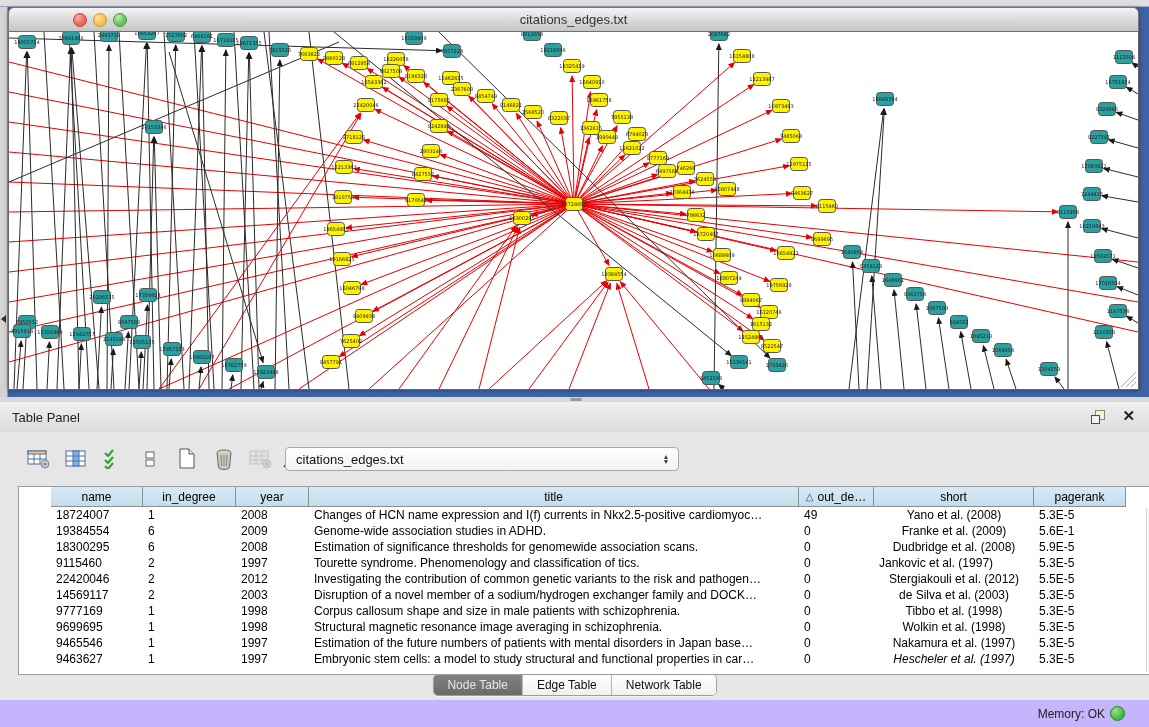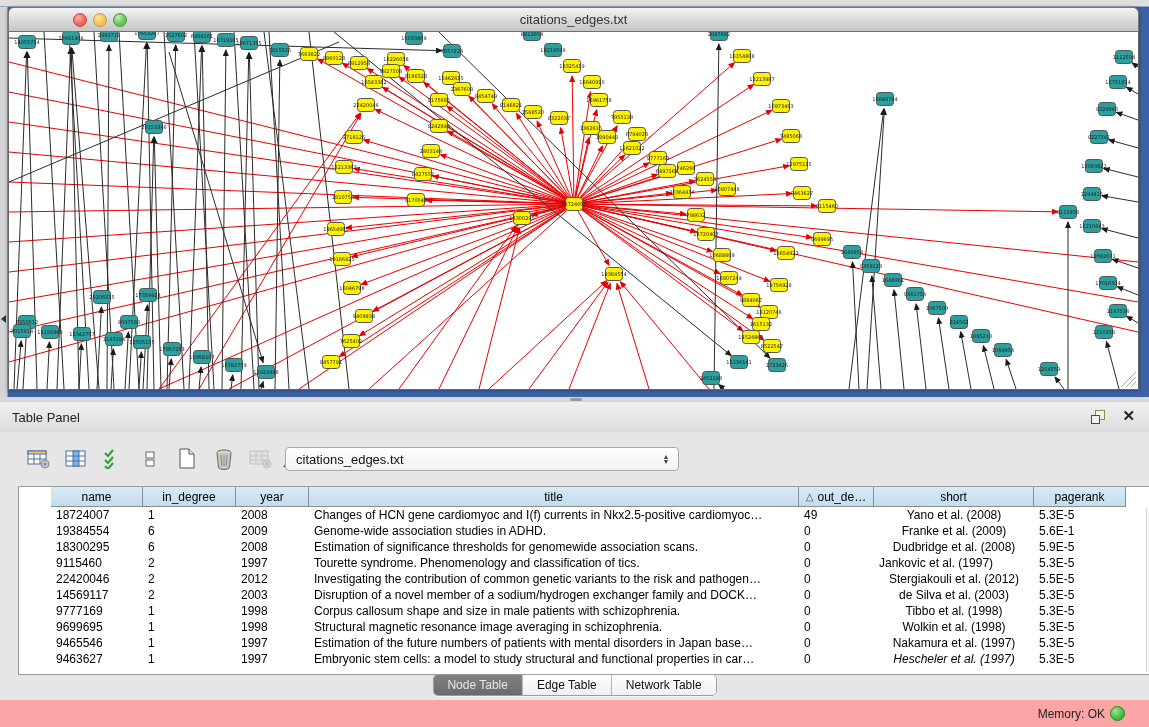--- a/index.html
+++ b/index.html
@@ -50,21 +50,21 @@
   #tbody .tr{display:flex;height:16px;}
   .td{box-sizing:border-box;font-size:12px;color:#000;white-space:nowrap;overflow:hidden;padding:0 5px;line-height:16px;cursor:default;}
   #vscroll{position:absolute;right:1px;top:21px;width:14px;height:164px;background:#FAFAFA;border-left:1px solid #D5D5D5;}
   #vscroll .thumb{position:absolute;left:2px;top:2px;width:9px;height:42px;border-radius:5px;background:linear-gradient(90deg,#D4D4D4,#BDBDBD);border:1px solid #ABABAB;cursor:pointer;}
 
   #tab-seg{position:absolute;left:50%;top:242px;transform:translateX(-50%);display:inline-flex;border:1px solid #9C9C9C;border-radius:5px;overflow:hidden;background:#fff;box-shadow:0 1px 0 rgba(255,255,255,.6);}
   .seg{padding:3px 14px;font-size:12px;color:#111;background:linear-gradient(#FFFFFF,#F0F0F0);cursor:pointer;white-space:nowrap;}
   .seg + .seg{border-left:1px solid #B0B0B0;}
   .seg.sel{background:linear-gradient(#828282,#6A6A6A);color:#E8E8E8;}
 
-  #status-bar{position:absolute;left:0;top:700px;width:1149px;height:27px;background:#fca5a5;}
+  #status-bar{position:absolute;left:0;top:700px;width:1149px;height:27px;background:#c4b5fd;}
   #mem-label{position:absolute;right:44px;top:7px;font-size:12px;color:#222;}
   #mem-dot{position:absolute;right:24px;top:6px;width:13px;height:13px;border-radius:50%;background:radial-gradient(circle at 35% 30%,#9FE08A,#3DB93D 65%);border:1px solid #1F8A1F;cursor:pointer;}
 
   svg text.nlab{font-family:"DejaVu Sans",sans-serif;font-size:5px;fill:#222;}
 </style>
 </head>
 <body>
 
 <div id="app">
 
@@ -844,21 +844,21 @@
           </div>
           <div class="th" style="width: 92px;">
             <span>pagerank</span>
           </div>
         </div>
       <div id="tbody">
           <div class="tr">
             <div class="td" style="width: 92px; text-align: left; box-sizing: border-box;">18724007</div>
             <div class="td" style="width: 93px; text-align: left; box-sizing: border-box;">1</div>
             <div class="td" style="width: 73px; text-align: left; box-sizing: border-box;">2008</div>
-            <div class="td" style="width: 490px; text-align: left; box-sizing: border-box;">Changes of HCN gene cardiomyoc and I(f) currents in Nkx2.5-positive cardiomyoc…</div>
+            <div class="td" style="width: 490px; text-align: left; box-sizing: border-box;">Changes of HCN name expression and I(f) currents in Nkx2.5-positive cardiomyoc…</div>
             <div class="td" style="width: 75px; text-align: left; box-sizing: border-box;">49</div>
             <div class="td" style="width: 160px; text-align: center; box-sizing: border-box;">Yano et al. (2008)</div>
             <div class="td" style="width: 92px; text-align: left; box-sizing: border-box;">5.3E-5</div>
           </div>
           <div class="tr">
             <div class="td" style="width: 92px; text-align: left; box-sizing: border-box;">19384554</div>
             <div class="td" style="width: 93px; text-align: left; box-sizing: border-box;">6</div>
             <div class="td" style="width: 73px; text-align: left; box-sizing: border-box;">2009</div>
             <div class="td" style="width: 490px; text-align: left; box-sizing: border-box;">Genome-wide association studies in ADHD.</div>
             <div class="td" style="width: 75px; text-align: left; box-sizing: border-box;">0</div>

